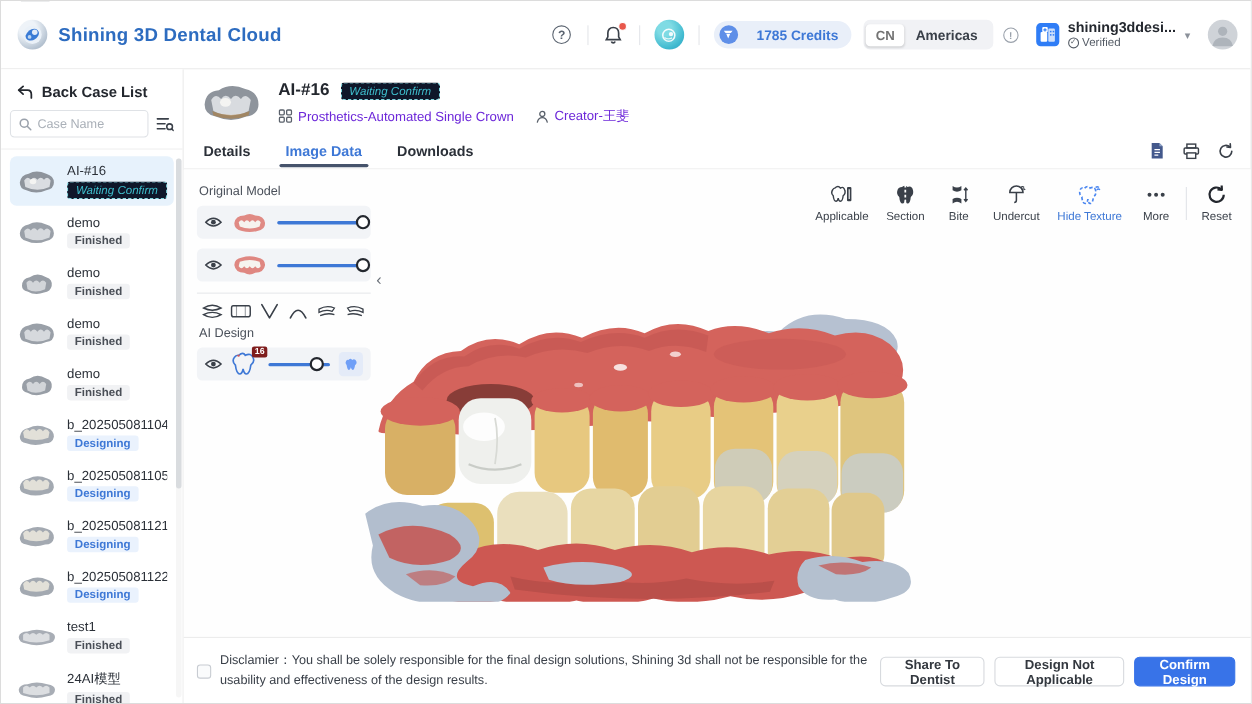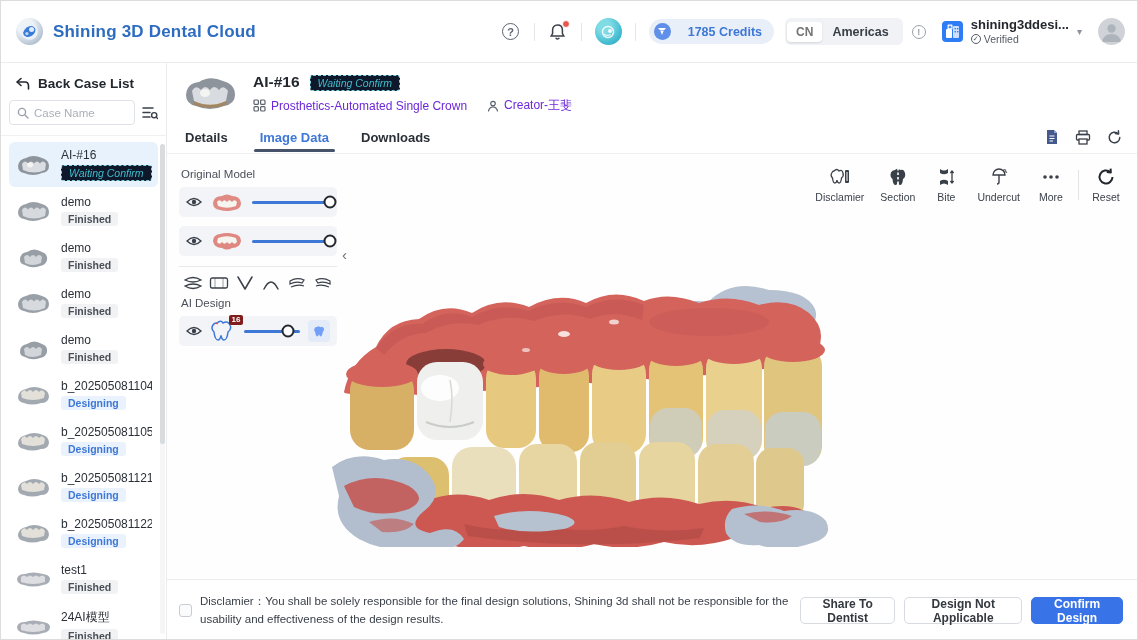--- a/index.html
+++ b/index.html
@@ -489,21 +489,21 @@
 
       <div class="collapse-chevron">‹</div>
 
       <div class="toolbar">
         <div class="tool">
           <svg width="22" height="20" viewBox="0 0 22 20">
               <path d="M5,4 Q8,1 10,4 Q13,2 14,6 Q15,9 12.5,11 Q12,16 10,16 Q8.5,16 8,13 Q7.5,16 6,16 Q4,16 3.5,11 Q1,8.5 3,5.5 Q3.8,4 5,4Z" fill="none" stroke="#3a4049" stroke-width="1.3"></path>
               <rect x="16" y="3" width="4" height="13" rx="1" fill="#3a4049"></rect>
               <path d="M18,5 v9" stroke="#fff" stroke-width="1"></path>
             </svg>
-          <span class="tool-label">Disclamier</span>
+          <span class="tool-label">Applicable</span>
         </div>
         <div class="tool">
           <svg width="20" height="20" viewBox="0 0 20 20">
               <path d="M7,3 Q10,0.5 12,3 Q16,1.5 17,6 Q18,10 15,12 Q14.5,18 12,18 Q10.5,18 10,14 Q9.5,18 7.5,18 Q5,18 4.5,12 Q1.5,9.5 3,5.5 Q4,3 7,3Z" fill="#3a4049"></path>
               <path d="M10,1 v18" stroke="#fff" stroke-width="1.6" stroke-dasharray="2.5 2"></path>
             </svg>
           <span class="tool-label">Section</span>
         </div>
         <div class="tool">
           <svg width="18" height="20" viewBox="0 0 18 20">
@@ -513,20 +513,27 @@
             </svg>
           <span class="tool-label">Bite</span>
         </div>
         <div class="tool">
           <svg width="20" height="20" viewBox="0 0 20 20">
               <path d="M4,8 a6,6 0 0 1 12,0 Z" fill="none" stroke="#3a4049" stroke-width="1.4"></path>
               <path d="M10,8 v7 q0,2 -2,2" stroke="#3a4049" stroke-width="1.4" fill="none"></path>
               <path d="M14,3.5 q1.5,-1.5 3,0 M15,5.5 q1.5,-1.5 3,0" stroke="#3a4049" stroke-width="1.1" fill="none"></path>
             </svg>
           <span class="tool-label">Undercut</span>
+        </div>
+        <div class="tool active">
+          <svg width="22" height="20" viewBox="0 0 22 20">
+              <path d="M6,4 Q9,1 11,4 Q15,2 16,6 Q17,10 14,12 Q13.5,18 11,18 Q9.5,18 9,14 Q8.5,18 6.5,18 Q4,18 3.5,12 Q0.5,9.5 2,5.5 Q3,3 6,4Z" fill="none" stroke="#4a86f0" stroke-width="1.5" stroke-dasharray="3 2"></path>
+              <path d="M16,3.5 q1.5,-1.5 3,0 M17,5.5 q1.5,-1.5 3,0" stroke="#4a86f0" stroke-width="1.2" fill="none"></path>
+            </svg>
+          <span class="tool-label">Hide Texture</span>
         </div>
         <div class="tool">
           <svg width="20" height="20" viewBox="0 0 20 20">
               <circle cx="4" cy="10" r="1.8" fill="#3a4049"></circle>
               <circle cx="10" cy="10" r="1.8" fill="#3a4049"></circle>
               <circle cx="16" cy="10" r="1.8" fill="#3a4049"></circle>
             </svg>
           <span class="tool-label">More</span>
         </div>
         <div class="tool-divider"></div>

